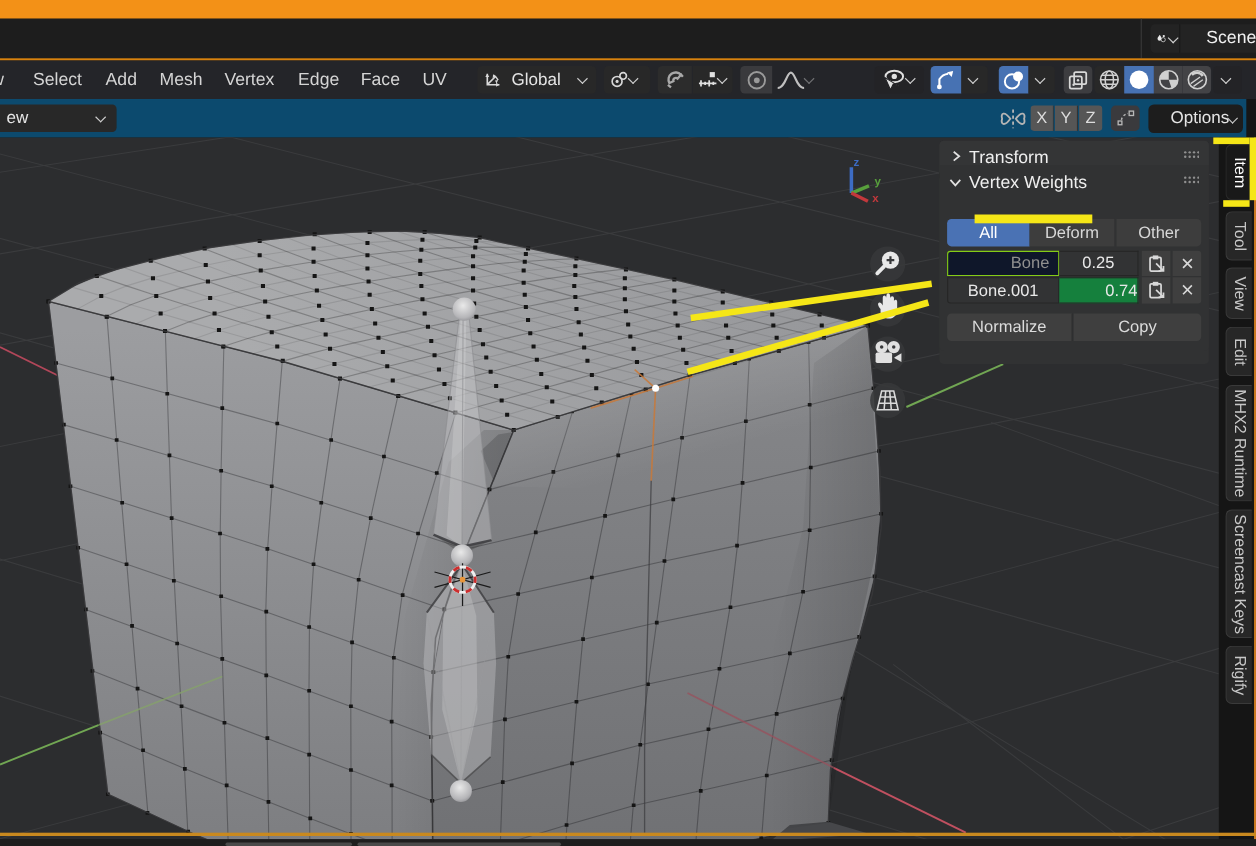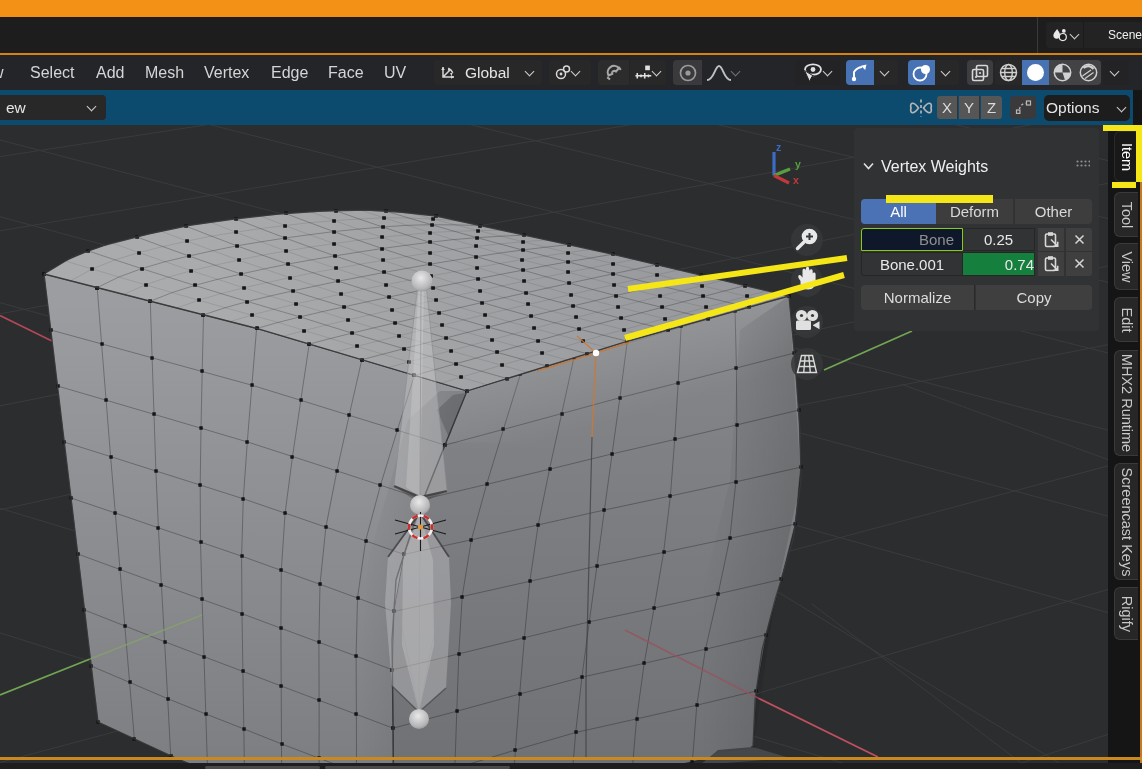--- a/index.html
+++ b/index.html
@@ -19,21 +19,21 @@
 <div class="abs" style="left:0;top:17px;width:1142px;height:36px;background:#1d1d1d">
   <div class="abs" style="left:1037px;top:0;width:1px;height:36px;background:#3a3a3a"></div>
   <div class="abs hbtn" style="left:1046px;top:5px;width:96px;height:26px;background:#232323;border-radius:4px 0 0 4px">
     <svg width="26" height="24" viewBox="0 0 26 24" style="margin-left:5px">
       <path d="M9 3 C12 7 13.5 10 13.5 12.5 a5 5 0 0 1 -10 0 C3.5 10 6 7 9 3z" fill="#e8e8e8"></path>
       <circle cx="19" cy="6" r="2.8" fill="#e8e8e8"></circle>
       <circle cx="17.5" cy="15" r="5.2" fill="#1d1d1d" stroke="#e8e8e8" stroke-width="1.8"></circle>
     </svg>
     <span class="chev" style="margin-left:2px"></span>
     <div style="width:1px;height:26px;background:#1a1a1a;margin-left:6px"></div>
-    <span style="color:#f0f0f0;font-size:12px;margin-left:24px">Scene</span>
+    <span style="color:#f0f0f0;font-size:16px;margin-left:24px">Scene</span>
   </div>
 </div>
 <div class="abs" style="left:0;top:52.5px;width:1142px;height:2.5px;background:#d8820e"></div>
 
 <div class="abs" style="left:0;top:55px;width:1142px;height:35px;background:#242529">
   <div class="abs" style="left:-8px;top:9px"><span class="menu">w</span></div>
   <span class="menu abs" style="left:30px;top:9px">Select</span>
   <span class="menu abs" style="left:96px;top:9px">Add</span>
   <span class="menu abs" style="left:145px;top:9px">Mesh</span>
   <span class="menu abs" style="left:204px;top:9px">Vertex</span>
@@ -165,21 +165,21 @@
   <div class="abs pbtn" style="background:#565656;left:937px;top:6px;width:21px;height:23px;line-height:23px;border-radius:3px 0 0 3px;border-right:1px solid #333">X</div>
   <div class="abs pbtn" style="background:#565656;left:959px;top:6px;width:21px;height:23px;line-height:23px;border-radius:0;border-right:1px solid #333">Y</div>
   <div class="abs pbtn" style="background:#565656;left:981px;top:6px;width:21px;height:23px;line-height:23px;border-radius:0 3px 3px 0">Z</div>
   <div class="abs hbtn" style="left:1010px;top:6px;width:26px;height:23px;background:#3a3a3d;justify-content:center">
     <svg width="17" height="17" viewBox="0 0 17 17">
         <rect x="11.5" y="2" width="4" height="4" fill="none" stroke="#b8b8b8" stroke-width="1.2"></rect>
         <rect x="1.5" y="11" width="3.4" height="3.4" fill="none" stroke="#b8b8b8" stroke-width="1.2"></rect>
         <path d="M4.5 10 A7 7 0 0 1 10.5 4.2" fill="none" stroke="#b8b8b8" stroke-width="1.3" stroke-dasharray="2.2 2"></path>
       </svg>
   </div>
-  <div class="abs hbtn" style="left:1044px;top:5px;width:86px;height:26px;background:#1d1d1d;border-radius:5px;padding:0 2px">
+  <div class="abs hbtn" style="left:1044px;top:5px;width:86px;height:26px;background:#1d1d1d;border-radius:5px;padding:0 20px">
     <span style="font-size:15.5px">Options</span>
       <span class="chev" style="margin-left:auto"></span>
   </div>
 </div>
 
 <div class="abs" style="left:1133px;top:90px;width:9px;height:35px;background:#161616"></div>
 
 <svg class="abs" style="left:0;top:125px" width="1142" height="638" viewBox="0 125 1142 638">
 <defs>
 <linearGradient id="gt" x1="250" y1="390" x2="720" y2="225" gradientUnits="userSpaceOnUse">
@@ -302,20 +302,38 @@
  </g>
 
  <g stroke="#dadada" fill="none" stroke-width="1.4">
   <path d="M797.5 372.5 L801.5 355.5 L812.5 355.5 L816.5 372.5 z M805.2 355.5 L803.7 372.5 M808.8 355.5 L810.3 372.5 M800.2 361 h13.6 M798.8 366.5 h16.4"></path>
  </g>
 </g>
 
 </svg>
 
 <div class="abs" style="left:854px;top:128px;width:245px;height:203px;background:#313233;border-radius:4px 4px 4px 4px">
+  <div class="abs" style="left:0;top:0;width:245px;height:29px;background:#343536;border-radius:4px 4px 0 0">
+    <svg class="abs" style="left:9px;top:8px" width="12" height="12" viewBox="0 0 12 12">
+        <path d="M4 2 L9 6 L4 10" fill="none" stroke="#e0e0e0" stroke-width="1.6"></path>
+      </svg>
+    <span class="abs" style="left:27px;top:7px;color:#efefef;font-size:16px">Transform</span>
+    <svg class="abs" style="left:222px;top:9px" width="14" height="11" viewBox="0 0 14 11">
+        <g fill="#909090">
+          <circle cx="1.5" cy="1.5" r="1.1"></circle>
+          <circle cx="5.5" cy="1.5" r="1.1"></circle>
+          <circle cx="9.5" cy="1.5" r="1.1"></circle>
+          <circle cx="13.5" cy="1.5" r="1.1"></circle>
+          <circle cx="1.5" cy="5.5" r="1.1"></circle>
+          <circle cx="5.5" cy="5.5" r="1.1"></circle>
+          <circle cx="9.5" cy="5.5" r="1.1"></circle>
+          <circle cx="13.5" cy="5.5" r="1.1"></circle>
+        </g>
+      </svg>
+  </div>
   <div class="abs" style="left:0;top:29px;width:245px;height:5px;background:#262626"></div>
   <div class="abs" style="left:0;top:22px;width:245px;height:169px;background:#313233;border-radius:0 0 4px 4px">
     <svg class="abs" style="left:8px;top:10px" width="13" height="12" viewBox="0 0 13 12">
         <path d="M2 3.5 L6.5 8.5 L11 3.5" fill="none" stroke="#e0e0e0" stroke-width="1.6"></path>
       </svg>
     <span class="abs" style="left:27px;top:8px;color:#efefef;font-size:16px">Vertex Weights</span>
     <svg class="abs" style="left:222px;top:10px" width="14" height="11" viewBox="0 0 14 11">
         <g fill="#909090">
           <circle cx="1.5" cy="1.5" r="1.1"></circle>
           <circle cx="5.5" cy="1.5" r="1.1"></circle>

